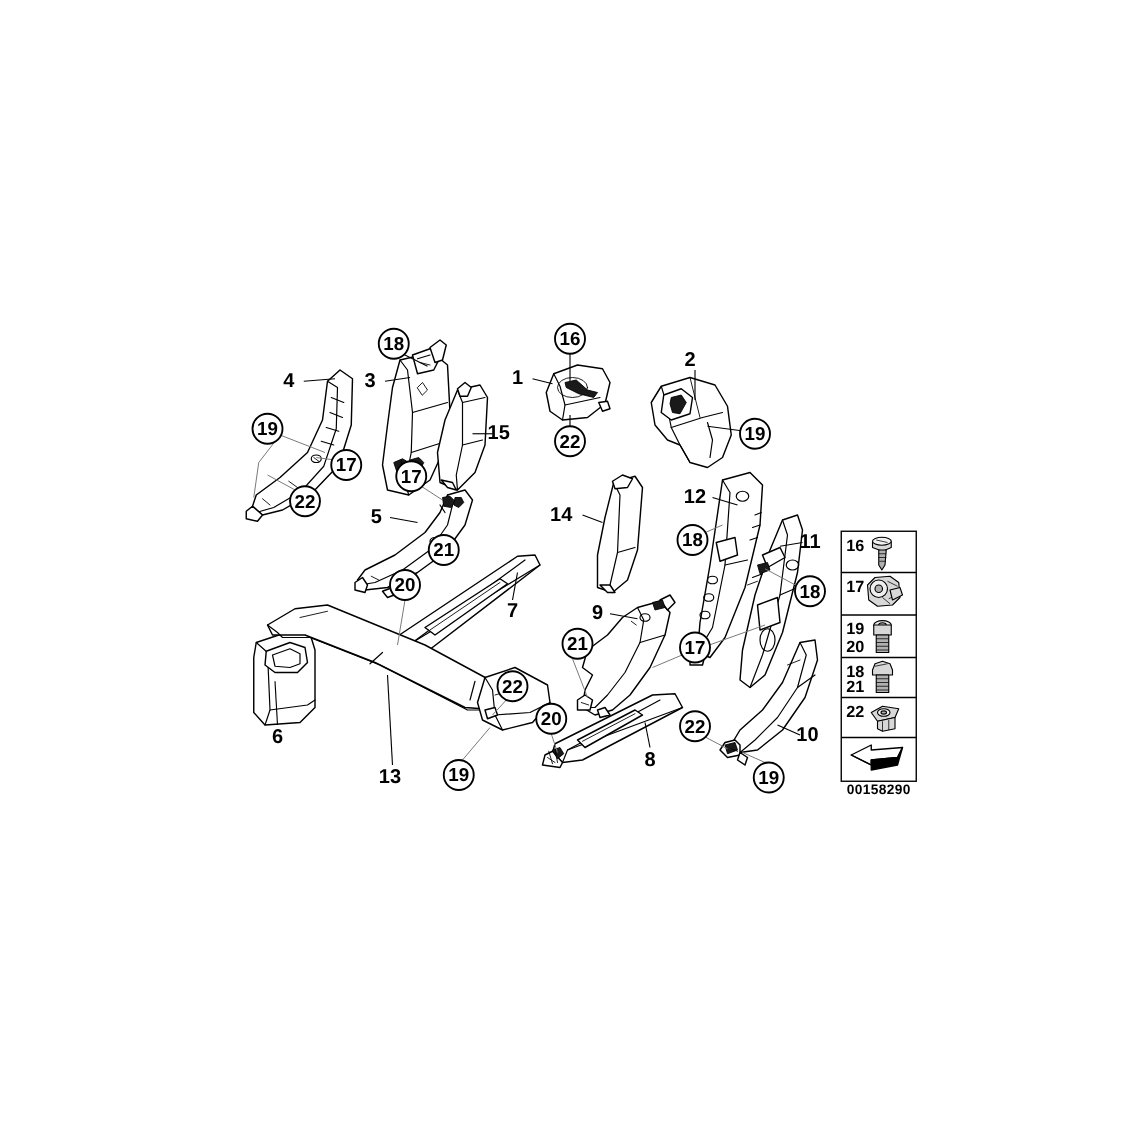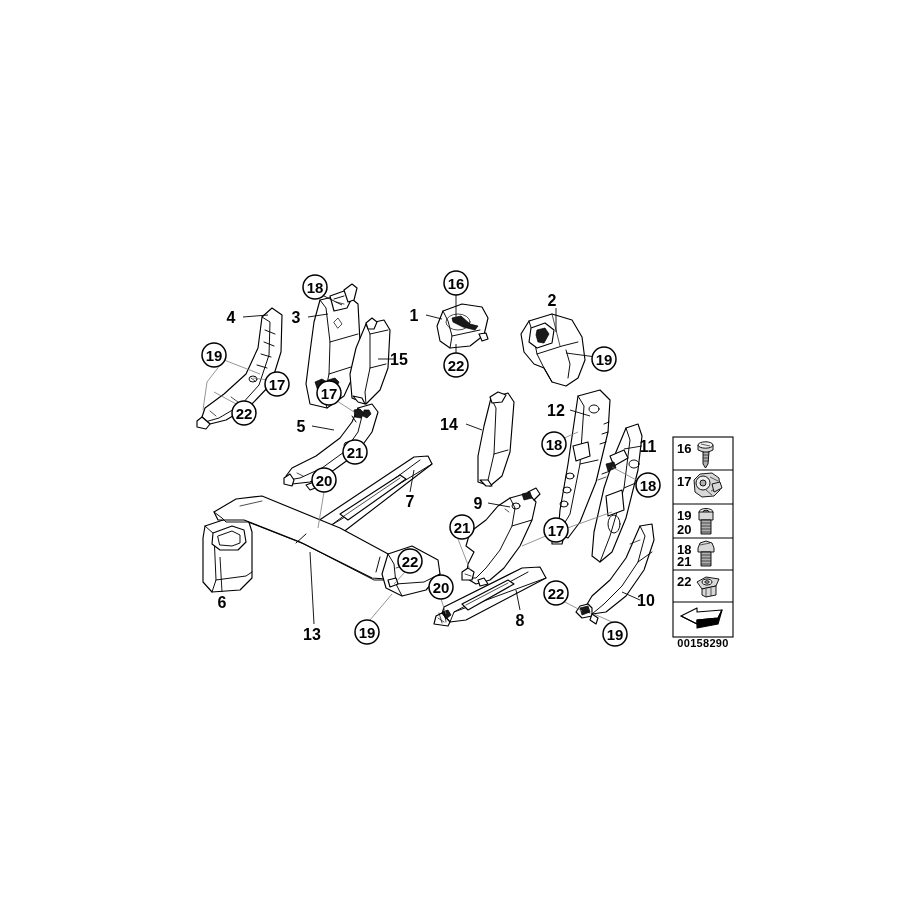--- a/index.html
+++ b/index.html
@@ -9,21 +9,20 @@
   }
   body {
     font-family: "Liberation Sans", sans-serif;
   }
   #diagram-root {
     position: relative;
     width: 900px;
     height: 882px;
     background: #ffffff;
     overflow: hidden;
-    margin-top: 12px;
   }
   svg#parts-svg {
     position: absolute;
     left: 0;
     top: 0;
     width: 900px;
     height: 900px;
     display: block;
   }
   .part-shape {

